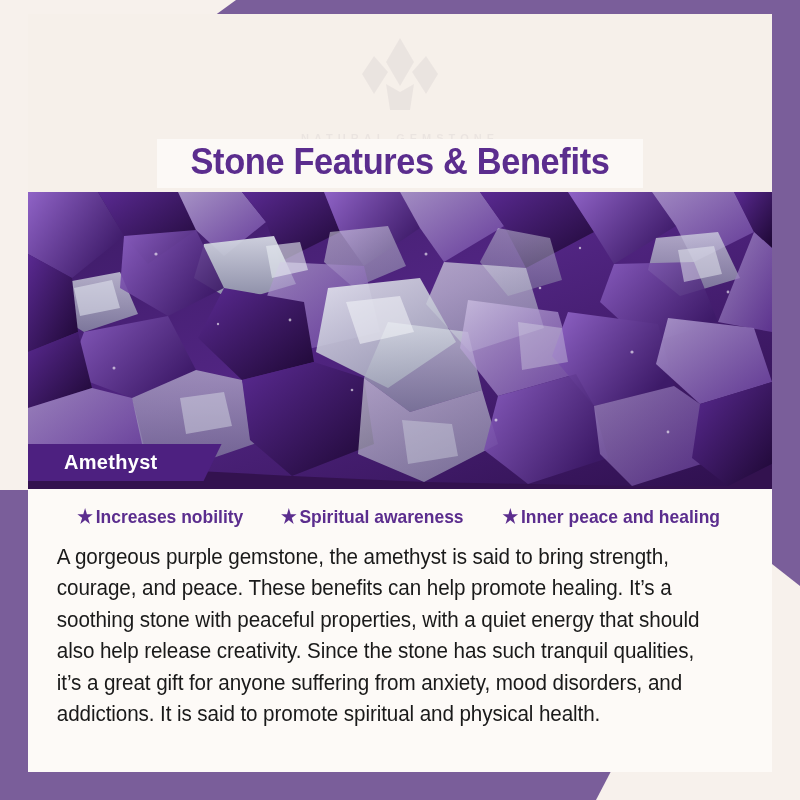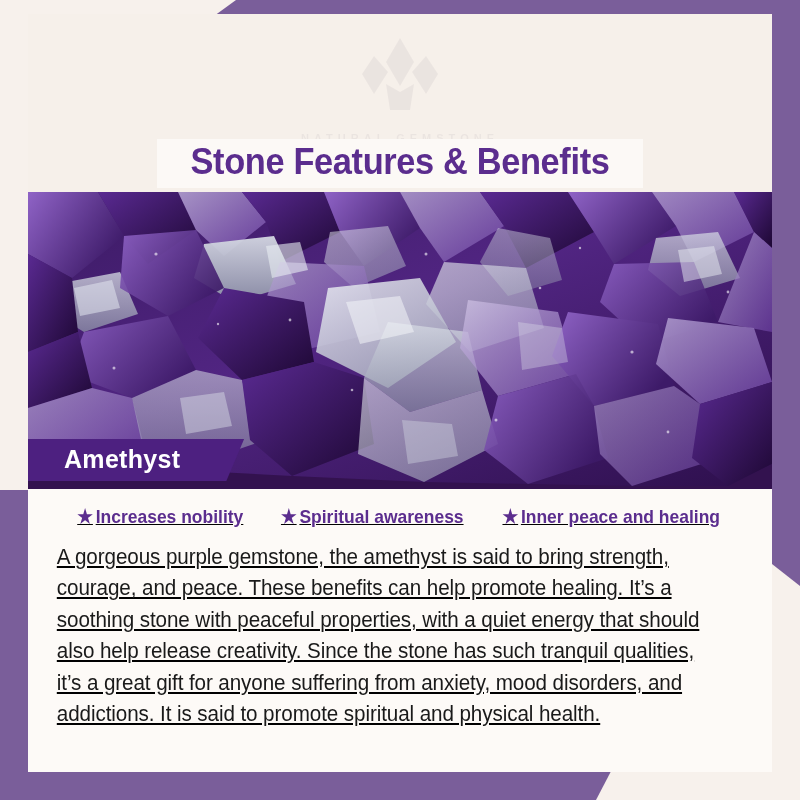--- a/index.html
+++ b/index.html
@@ -71,21 +71,20 @@
   
   .card {
     position: absolute;
     left: 28px;
     top: 14px;
     width: 744px;
     height: 758px;
     background: #fdfaf7;
     z-index: 6;
     overflow: hidden;
-    text-decoration: underline;
   }
 
   
   .header-zone {
     position: relative;
     height: 178px;
     background: #f6f0ea;
   }
 
   .watermark {
@@ -142,21 +141,21 @@
   }
   .photo-wrap svg { display: block; width: 100%; height: 100%; }
 
   .stone-label {
     position: absolute;
     left: 0;
     bottom: 8px;
     background: #4d2080;
     color: #ffffff;
     padding: 7px 64px 8px 36px;
-    font-size: 25px;
+    font-size: 20px;
     font-weight: 700;
     letter-spacing: 0.3px;
     line-height: 1.1;
     clip-path: polygon(0 0, 100% 0, calc(100% - 18px) 100%, 0 100%);
     z-index: 3;
   }
 
   
   .benefits {
     display: flex;

